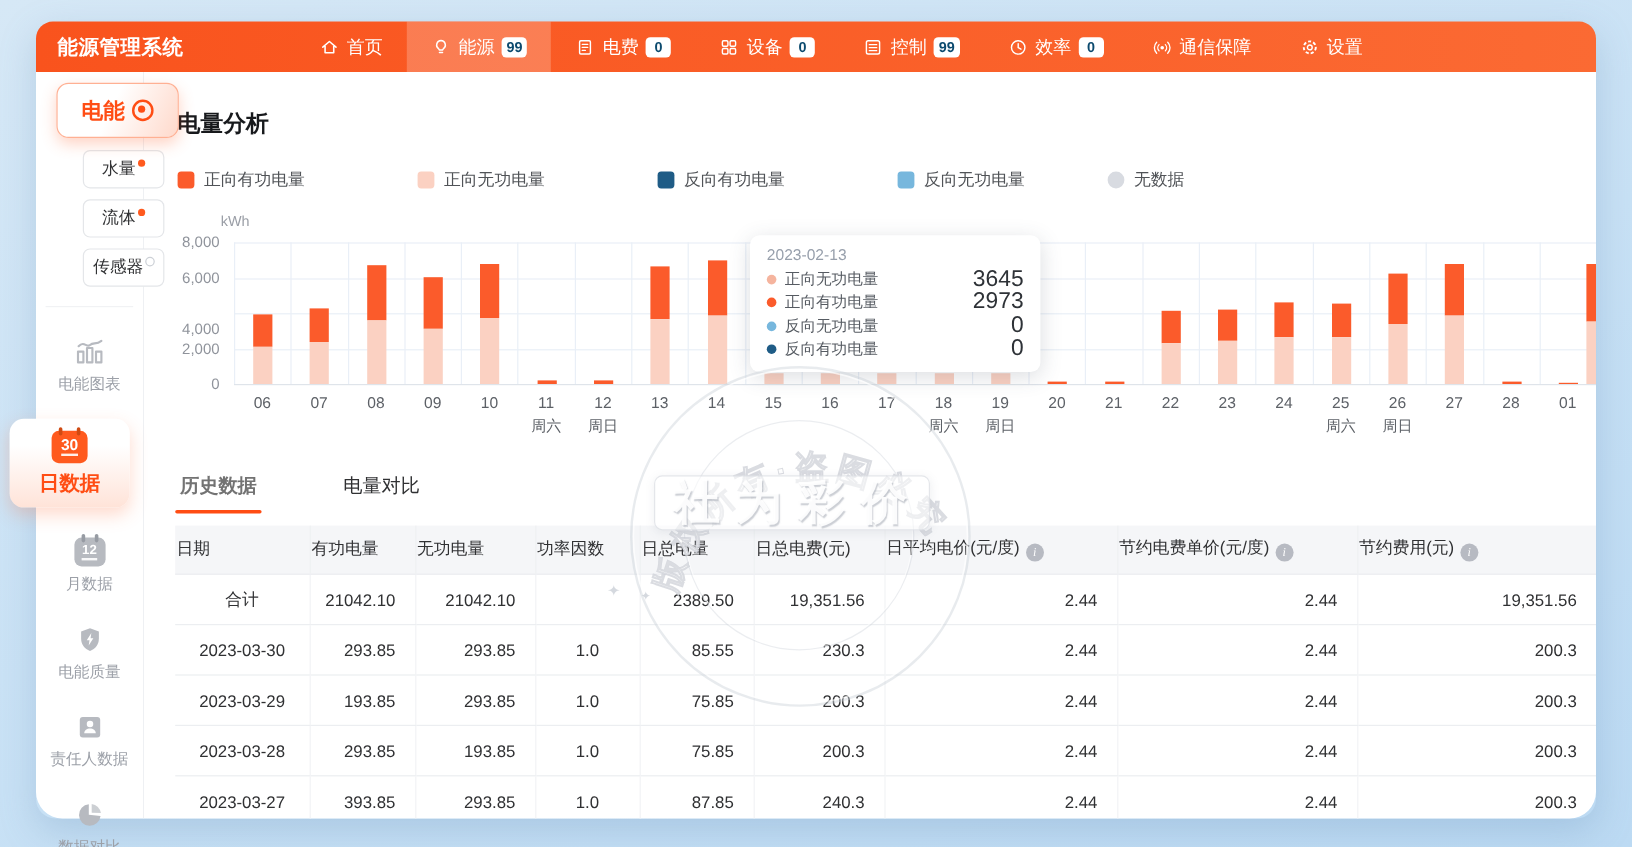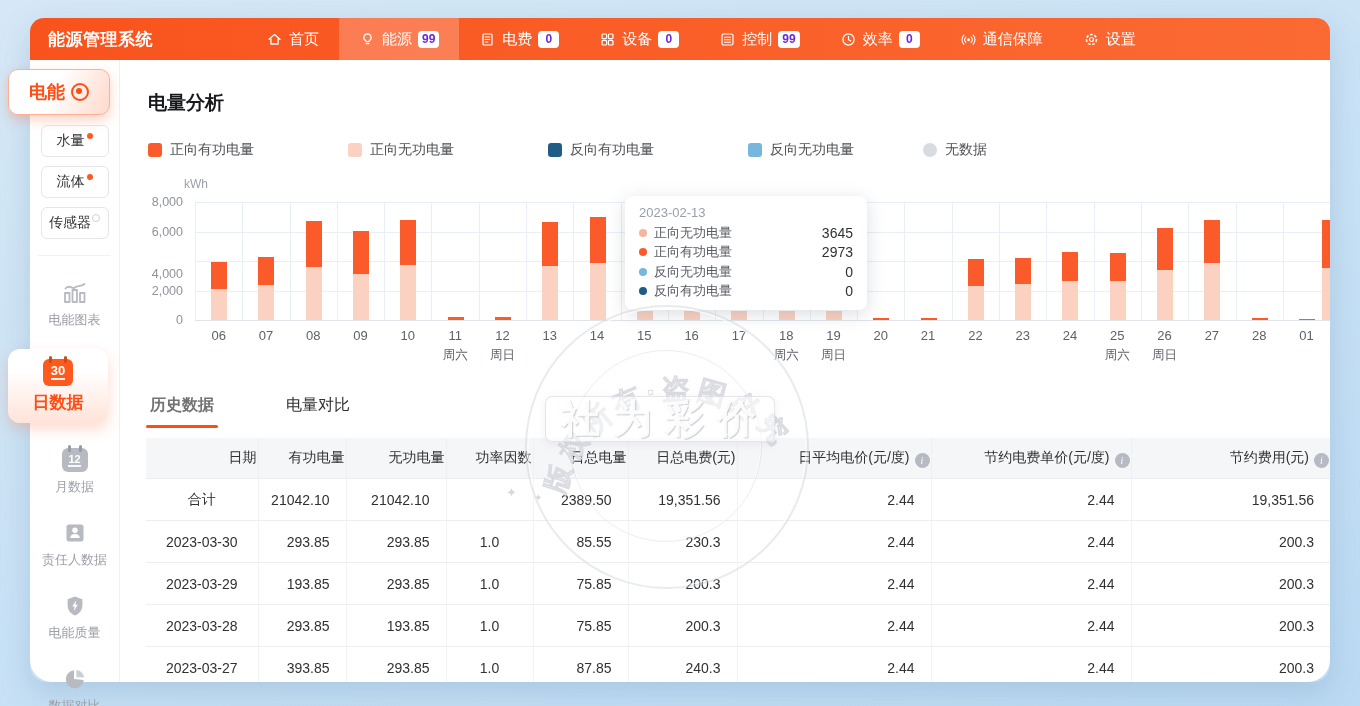--- a/index.html
+++ b/index.html
@@ -8,28 +8,28 @@
   .app{position:absolute;left:30px;top:18px;width:1300px;height:664px;border-radius:16px;
     box-shadow:0 10px 30px rgba(100,140,180,.28);}
   
   .navbar{height:42px;background:linear-gradient(90deg,#f9531d,#fb6a33);
     border-radius:14px 14px 0 0;display:flex;align-items:center;color:#fff;}
   .brand{font-size:17px;font-weight:bold;margin-left:18px;width:198px;letter-spacing:.5px;}
   .nav-items{display:flex;height:100%;align-items:stretch;}
   .nav-item{display:flex;align-items:center;gap:6px;padding:0 20px;font-size:15px;cursor:pointer;white-space:nowrap;}
   .nav-item.active{background:rgba(255,255,255,.22);}
   .nicon{display:flex;align-items:center;}
-  .badge{min-width:13px;height:17px;background:#fff;border-radius:4px;color:#6d28d9;
+  .badge{min-width:13px;height:17px;background:#fff;border-radius:4px;color:#0c4a6e;
     font-size:12px;font-weight:bold;display:inline-flex;align-items:center;justify-content:center;padding:0 4px;}
   
   .app-body{display:flex;height:622px;background:#fff;border-radius:0 0 22px 22px;}
   .sidebar{width:89px;border-right:1px solid #eef0f3;position:relative;border-bottom-left-radius:22px;}
   .main{flex:1;position:relative;overflow:hidden;border-bottom-right-radius:22px;}
   
-  .cats{padding-top:9px;}
+  .cats{padding-top:9px;margin-left:39px;}
   .cat-active{margin:0 0 10px -22px;width:100px;height:44px;
     background:linear-gradient(115deg,#fff 45%,#ffd9cb);border:1px solid #ffb093;border-radius:10px;
     display:flex;align-items:center;justify-content:center;gap:6px;color:#ff4d14;font-size:18px;font-weight:bold;
     box-shadow:0 5px 12px rgba(255,110,60,.3);cursor:pointer;position:relative;z-index:3;}
   .target{width:14px;height:14px;border:2px solid #ff4d14;border-radius:50%;position:relative;}
   .target:after{content:"";position:absolute;left:3px;top:3px;width:6px;height:6px;background:#ff4d14;border-radius:50%;}
   .cat-btn{width:66px;height:30px;margin:0 auto 9px;background:#fff;border:1px solid #e4e6e9;border-radius:6px;
     display:flex;align-items:center;justify-content:center;font-size:14px;color:#303133;cursor:pointer;}
   .dot-orange{width:6px;height:6px;background:#ff5a1e;border-radius:50%;margin:-10px 0 0 2px;}
   .dot-hollow{width:6px;height:6px;border:1.5px solid #ccd0d6;border-radius:50%;margin:-10px 0 0 1px;background:#fff;}
@@ -66,29 +66,29 @@
   .bar{position:absolute;bottom:0;left:50%;width:16px;margin-left:-8px;display:flex;
     flex-direction:column;justify-content:flex-end;}
   .seg{width:100%;}
   .xrow{position:absolute;left:75px;top:154px;width:1135px;display:flex;}
   .xc{flex:1;text-align:center;font-size:13px;color:#5d6167;line-height:1.15;}
   .note{font-size:12.5px;color:#5d6167;margin-top:4px;}
   .tt{position:absolute;left:430px;top:-6px;width:214px;background:#fff;border-radius:8px;
     box-shadow:0 4px 18px rgba(60,70,90,.18);padding:9px 14px;z-index:5;}
   .tt-title{font-size:13px;color:#98a0ac;margin-bottom:3px;}
   .tt-row{display:flex;align-items:center;gap:7px;height:19.5px;font-size:13px;color:#565b62;}
-  .tt-row b{margin-left:auto;font-weight:normal;color:#2e3237;font-size:14px;}
+  .tt-row b{margin-left:auto;font-weight:normal;color:#2e3237;font-size:19px;}
   .tt-dot{width:8px;height:8px;border-radius:50%;flex:0 0 auto;}
   .tabs{display:flex;gap:72px;margin:24px 0 0 30px;font-size:16px;}
   .tab{color:#303133;cursor:pointer;padding-bottom:12px;position:relative;}
   .tab.active{color:#737373;font-weight:bold;}
   .tab.active:after{content:"";position:absolute;left:-4px;right:-4px;bottom:0;height:3px;border-radius:2px;background:#ff4d14;}
   .tbl-wrap{margin:10px 0 0 26px;width:1184px;}
   table{border-collapse:collapse;width:100%;font-size:14px;color:#303133;table-layout:fixed;}
-  th{background:#f5f6f8;font-weight:normal;height:38px;border-bottom:1px solid #ebedf0;border-left:1px solid #eef0f2;text-align:right;}
+  th{background:#f5f6f8;font-weight:normal;height:38px;border-bottom:1px solid #ebedf0;border-left:1px solid #eef0f2;text-align:left;}
   td{height:39px;border-bottom:1px solid #eceef1;border-left:1px solid #f2f3f5;}
   th:first-child,td:first-child{border-left:none;}
   td.num{text-align:right;padding-right:16px;}
   td.ctr{text-align:center;}
   .info{width:15px;height:15px;border-radius:50%;background:#b7bac2;color:#fff;font-size:10px;font-style:italic;
     display:inline-flex;align-items:center;justify-content:center;margin-left:5px;vertical-align:-2px;cursor:pointer;font-family:"Liberation Serif",serif;}
   
   .wm{position:absolute;pointer-events:none;z-index:6;}
   .wm-circle{left:405px;top:245px;width:280px;height:280px;border:2px solid rgba(205,210,218,.45);border-radius:50%;
     box-shadow:inset 0 0 0 1.5px rgba(255,255,255,.65),0 0 1px rgba(255,255,255,.6);}
@@ -240,35 +240,35 @@
                 <i class="pin l"></i>
                 <i class="pin r"></i>
                 <u>12</u>
               </div>
             </span>
             <span>月数据</span>
           </div>
           <div class="snav-item">
             <span class="snav-icon">
               <svg width="24" height="24" viewBox="0 0 24 24">
+                <path d="M12 2.6 L19.4 5.2 V11 c0 5 -2.9 8.6 -7.4 10.4 C7.5 19.6 4.6 16 4.6 11 V5.2 Z" fill="#b7bac0"></path>
+                <path d="M13.1 6.6 L9.3 12.6 h2.3 L10.9 17 l3.9 -6.2 h-2.3 Z" fill="#fff"></path>
+              </svg>
+            </span>
+            <span>电能质量</span>
+          </div>
+          <div class="snav-item">
+            <span class="snav-icon">
+              <svg width="24" height="24" viewBox="0 0 24 24">
                 <rect x="3.5" y="3.5" width="17" height="17" rx="2.5" fill="#b7bac0"></rect>
                 <circle cx="12" cy="9.3" r="2.7" fill="#fff"></circle>
                 <path d="M7.2 17 c0 -2.6 2.2 -4 4.8 -4 s4.8 1.4 4.8 4 Z" fill="#fff"></path>
               </svg>
             </span>
             <span>责任人数据</span>
-          </div>
-          <div class="snav-item">
-            <span class="snav-icon">
-              <svg width="24" height="24" viewBox="0 0 24 24">
-                <path d="M12 2.6 L19.4 5.2 V11 c0 5 -2.9 8.6 -7.4 10.4 C7.5 19.6 4.6 16 4.6 11 V5.2 Z" fill="#b7bac0"></path>
-                <path d="M13.1 6.6 L9.3 12.6 h2.3 L10.9 17 l3.9 -6.2 h-2.3 Z" fill="#fff"></path>
-              </svg>
-            </span>
-            <span>电能质量</span>
           </div>
           <div class="snav-item">
             <span class="snav-icon">
               <svg width="24" height="24" viewBox="0 0 24 24">
                 <path d="M11 3.2 A9 9 0 1 0 20.8 13 L11 12 Z" fill="#b7bac0"></path>
                 <path d="M13.4 2.9 A9 9 0 0 1 21.1 10.6 L13.4 10.2 Z" fill="#b7bac0" opacity=".7"></path>
               </svg>
             </span>
             <span>数据对比</span>
           </div>

